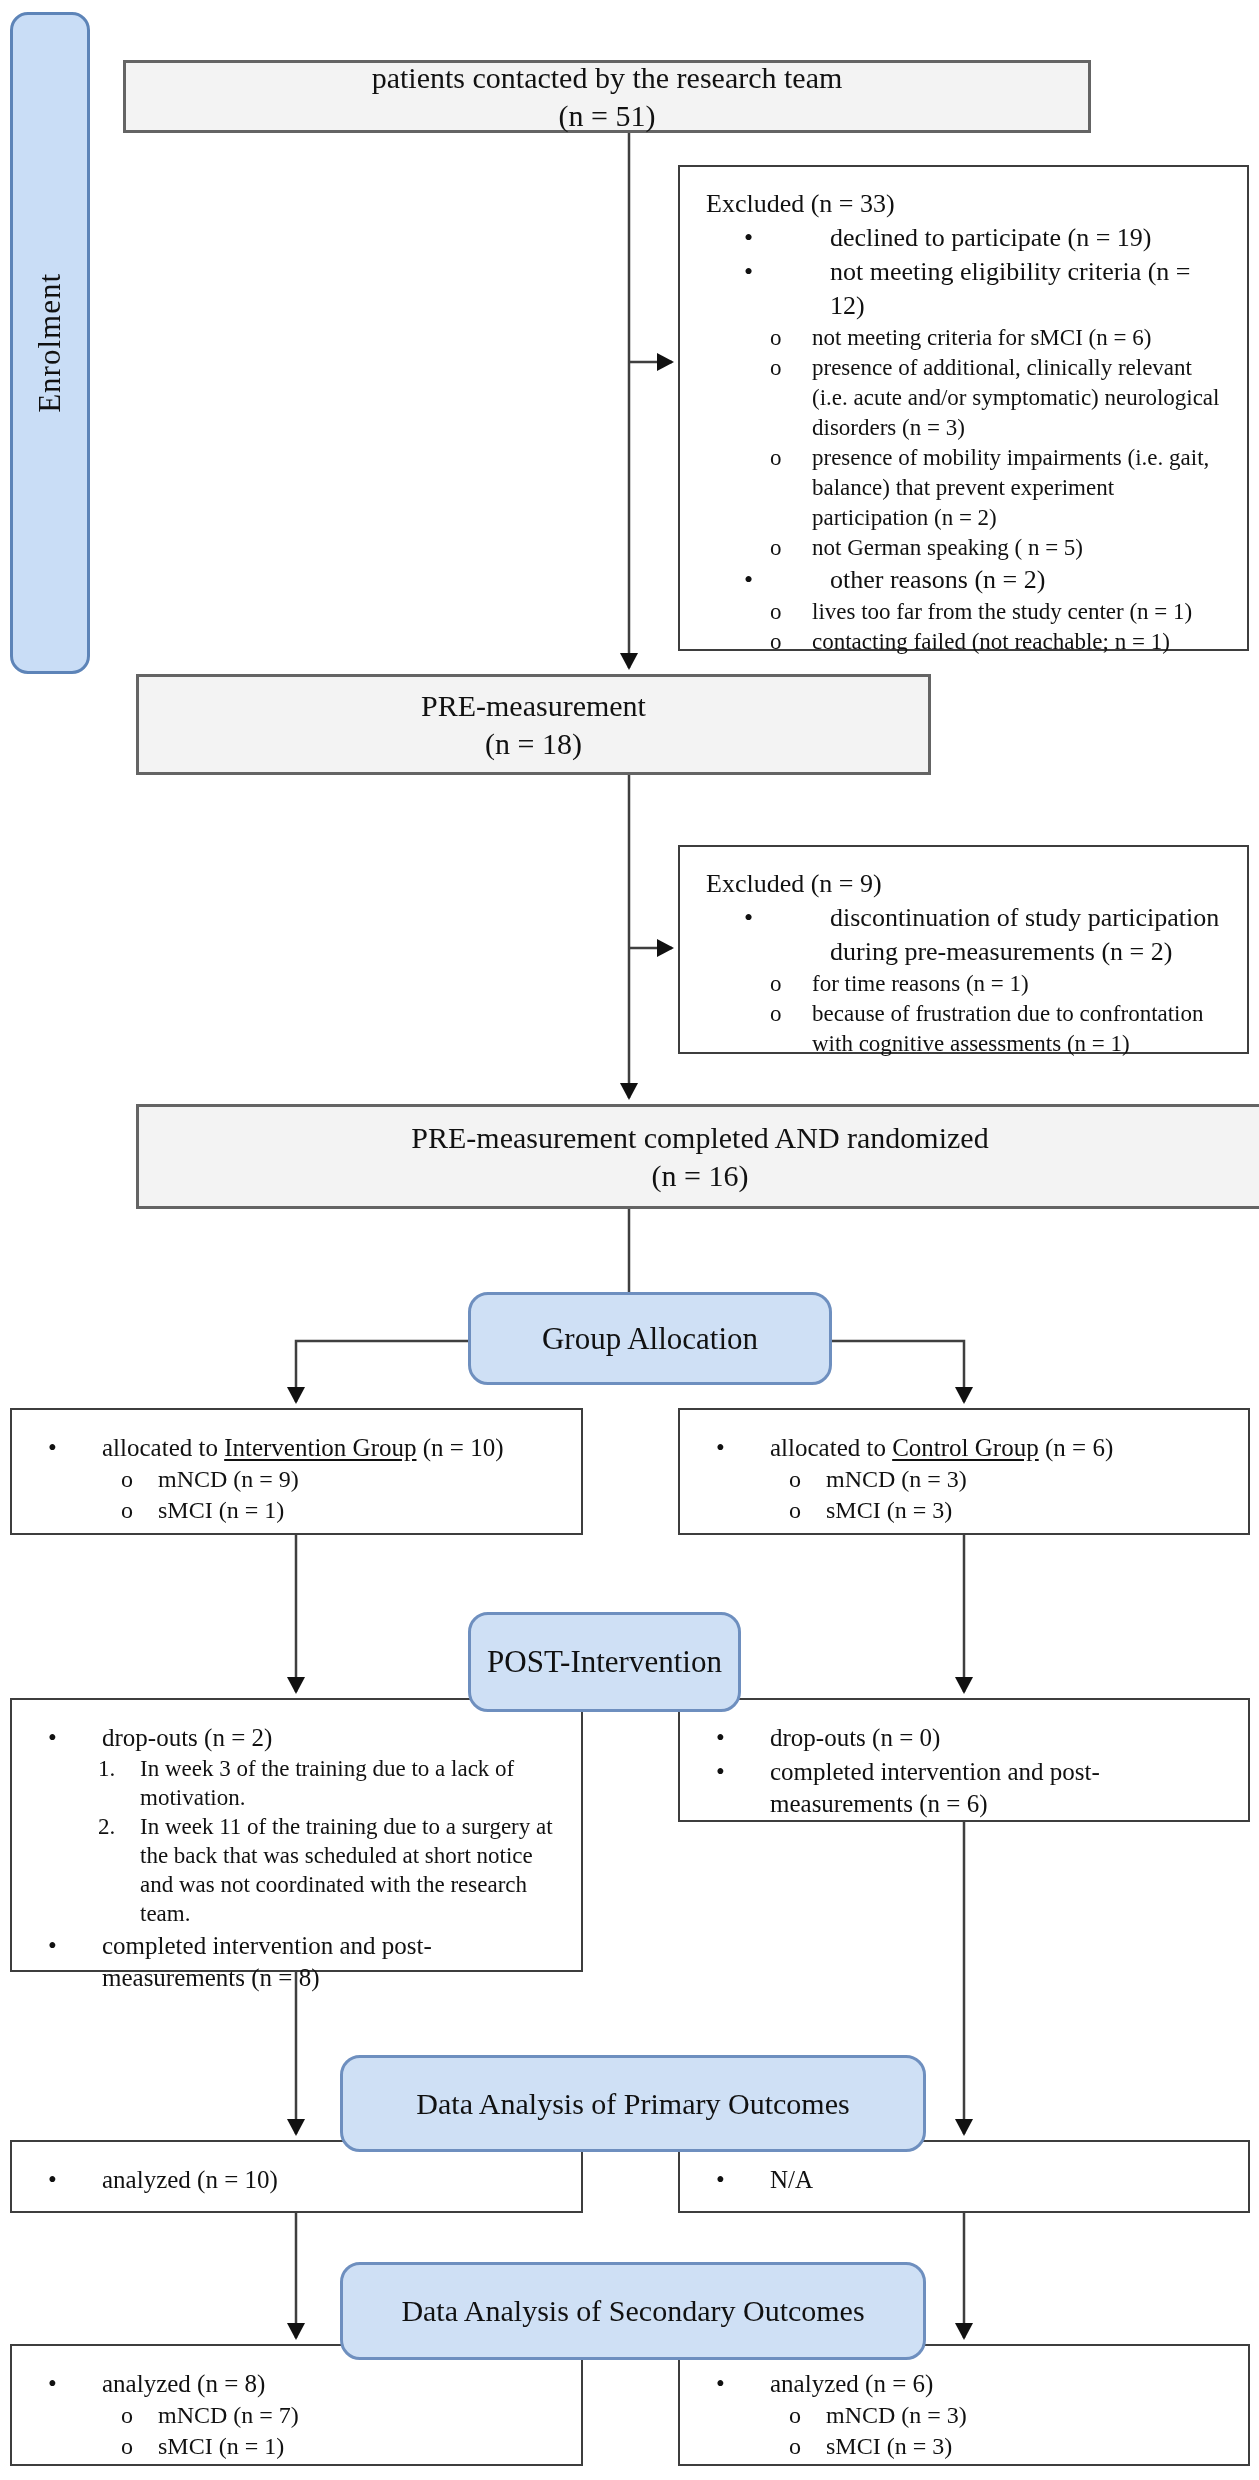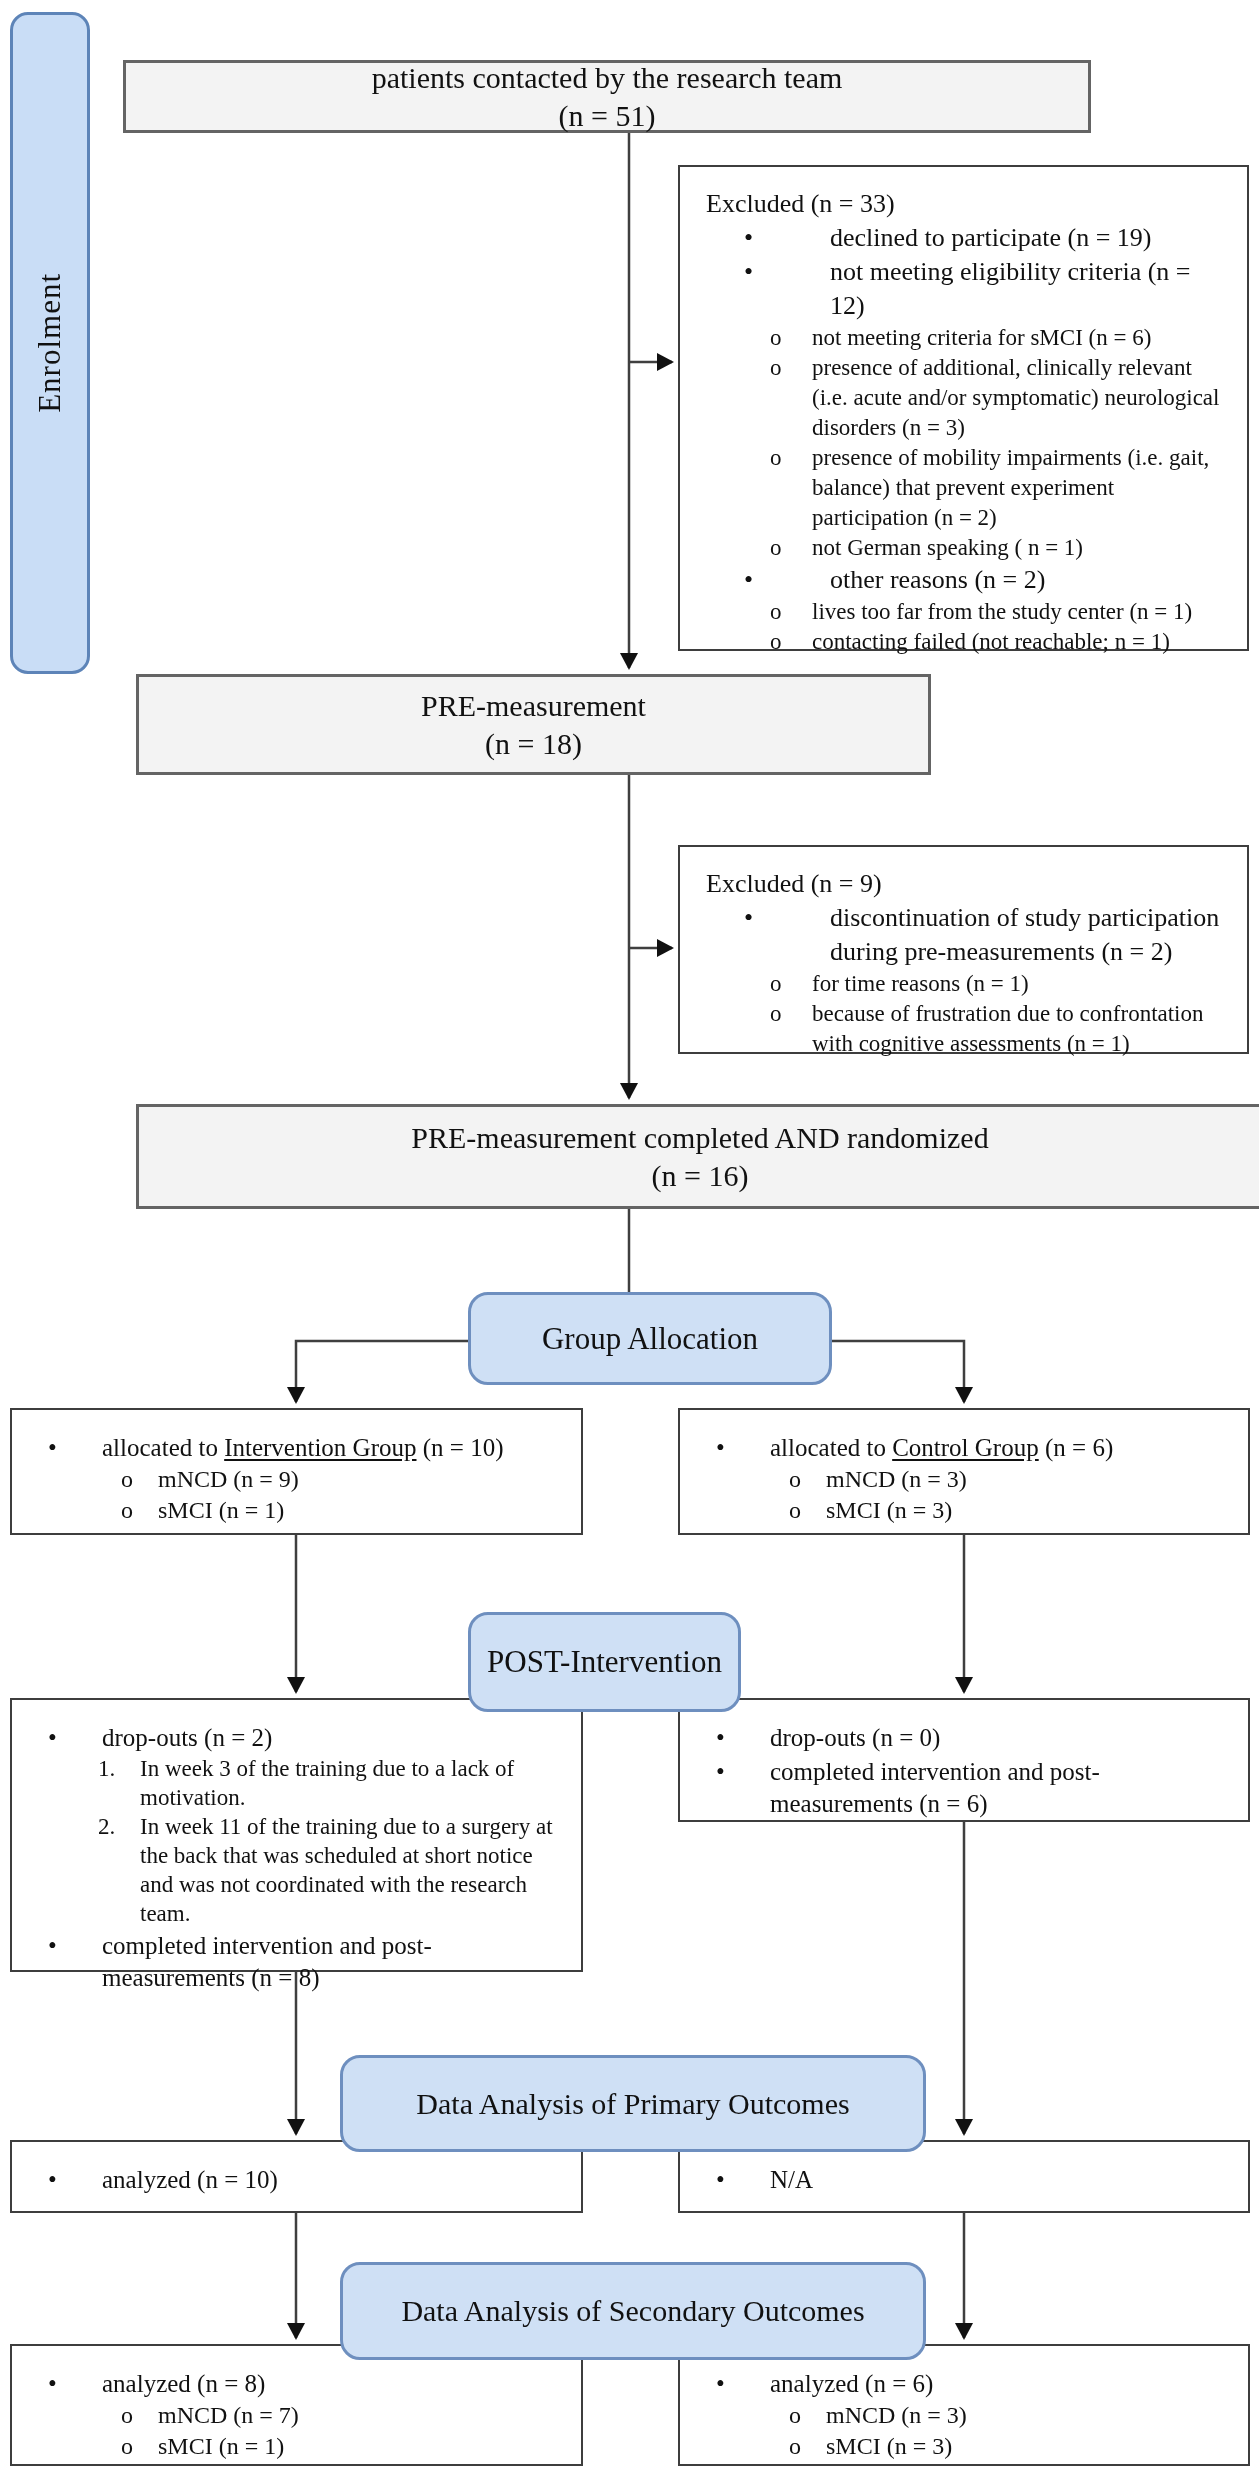--- a/index.html
+++ b/index.html
@@ -124,21 +124,21 @@
         <div class="li lvl2">
           <span class="marker">o</span>
           <span class="litext">presence of additional, clinically relevant (i.e. acute and/or symptomatic) neurological disorders (n = 3)</span>
         </div>
         <div class="li lvl2">
           <span class="marker">o</span>
           <span class="litext">presence of mobility impairments (i.e. gait, balance) that prevent experiment participation (n = 2)</span>
         </div>
         <div class="li lvl2">
           <span class="marker">o</span>
-          <span class="litext">not German speaking ( n = 1)</span>
+          <span class="litext">not German speaking ( n = 5)</span>
         </div>
         <div class="li lvl1">
           <span class="marker">•</span>
           <span class="litext">other reasons (n = 2)</span>
         </div>
         <div class="li lvl2">
           <span class="marker">o</span>
           <span class="litext">lives too far from the study center (n = 1)</span>
         </div>
         <div class="li lvl2">

